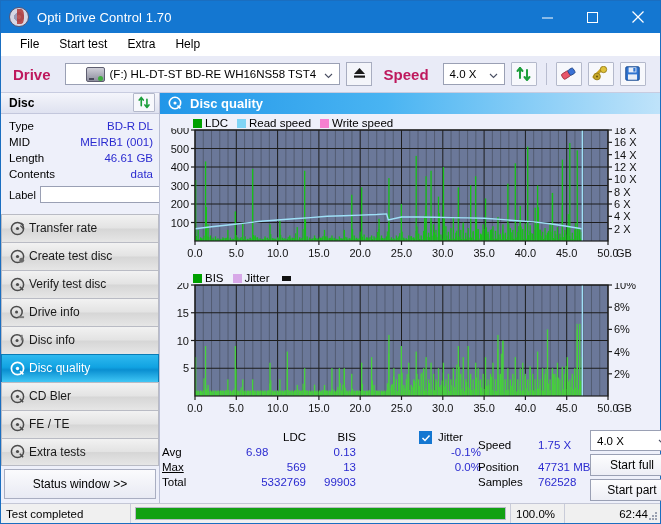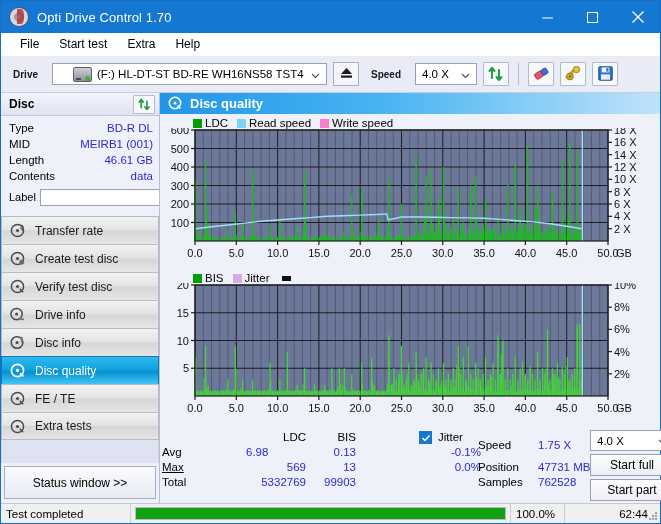--- a/index.html
+++ b/index.html
@@ -43,21 +43,21 @@
     display:flex;align-items:center;padding-left:9px;gap:0;
     border-bottom:1px solid #ffffff;
   }
   .menuitem{padding:2px 10px;font-size:12px;color:#000;}
   
   .toolbar{
     flex:0 0 36px;height:36px;background:#e9ebf7;
     display:flex;align-items:center;padding:0 6px;gap:6px;
     border-bottom:1px solid #c8cce0;
   }
-  .tb-label{font-size:10px;font-weight:bold;color:#0f172a;margin-left:6px;margin-right:8px;}
+  .tb-label{font-size:15px;font-weight:bold;color:#be185d;margin-left:6px;margin-right:8px;}
   .combo{
     height:22px;background:#fff;border:1px solid #9aa0b4;
     display:flex;align-items:center;position:relative;box-sizing:border-box;
     font-size:11.5px;color:#000;
   }
   .combo .caret{
     margin-left:auto;margin-right:6px;width:9px;height:9px;flex:0 0 auto;
   }
   .drive-combo{width:275px;padding-left:20px;}
   .drive-icon{
@@ -95,21 +95,21 @@
   .disc-key{color:#000;flex:0 0 auto;}
   .disc-val{margin-left:auto;color:#2b2bd0;}
   .label-row{display:flex;align-items:center;height:22px;margin-top:2px;gap:4px;}
   .label-input{
     flex:1 1 auto;height:17px;background:#fff;border:1px solid #9aa0b4;box-sizing:border-box;
   }
   .cd-btn{width:22px;height:20px;background:#f4f5fa;border:1px solid #b4b9cb;display:flex;align-items:center;justify-content:center;box-sizing:border-box;}
   
   .nav{margin-top:4px;display:flex;flex-direction:column;}
   .nav-item{
-    height:28px;display:flex;align-items:center;padding-left:8px;gap:10px;
+    height:28px;display:flex;align-items:center;padding-left:8px;gap:4px;
     background:linear-gradient(#f2f2f2 0%,#e3e3e3 48%,#d6d6d6 52%,#e6e6e6 100%);
     border:1px solid #b9bbc4;border-bottom:none;box-sizing:border-box;
     font-size:12px;color:#1a1a1a;
   }
   .nav-item:last-child{border-bottom:1px solid #b9bbc4;}
   .nav-item.active{
     background:linear-gradient(#2fb9ef 0%,#11a3e2 45%,#0a8fd1 55%,#3fc6f5 100%);
     color:#fff;border-color:#0a7bb5;
   }
   .nav-label{white-space:nowrap;}
@@ -367,20 +367,30 @@
         </div>
         <div class="nav-item active">
           <span class="disc-glyph">
             <svg width="15" height="15" viewBox="0 0 16 16">
                 <circle cx="8" cy="8" r="6.5" fill="none" stroke="#ffffff" stroke-width="1.8"></circle>
                 <circle cx="8" cy="8" r="1.8" fill="#ffffff"></circle>
                 <path d="M10.8 10.8 L14.2 14.2" stroke="#ffffff" stroke-width="1.8"></path>
               </svg>
           </span>
           <span class="nav-label">Disc quality</span>
+        </div>
+        <div class="nav-item">
+          <span class="disc-glyph">
+            <svg width="15" height="15" viewBox="0 0 16 16">
+                <circle cx="8" cy="8" r="6.5" fill="none" stroke="#4b4b4b" stroke-width="1.6"></circle>
+                <circle cx="8" cy="8" r="1.7" fill="#4b4b4b"></circle>
+                <path d="M10.5 10.5 L14 14" stroke="#4b4b4b" stroke-width="1.6"></path>
+              </svg>
+          </span>
+          <span class="nav-label">CD Bler</span>
         </div>
         <div class="nav-item">
           <span class="disc-glyph">
             <svg width="15" height="15" viewBox="0 0 16 16">
                 <circle cx="8" cy="8" r="6.5" fill="none" stroke="#4b4b4b" stroke-width="1.6"></circle>
                 <circle cx="8" cy="8" r="1.7" fill="#4b4b4b"></circle>
                 <path d="M10.5 10.5 L14 14" stroke="#4b4b4b" stroke-width="1.6"></path>
               </svg>
           </span>
           <span class="nav-label">FE / TE</span>

